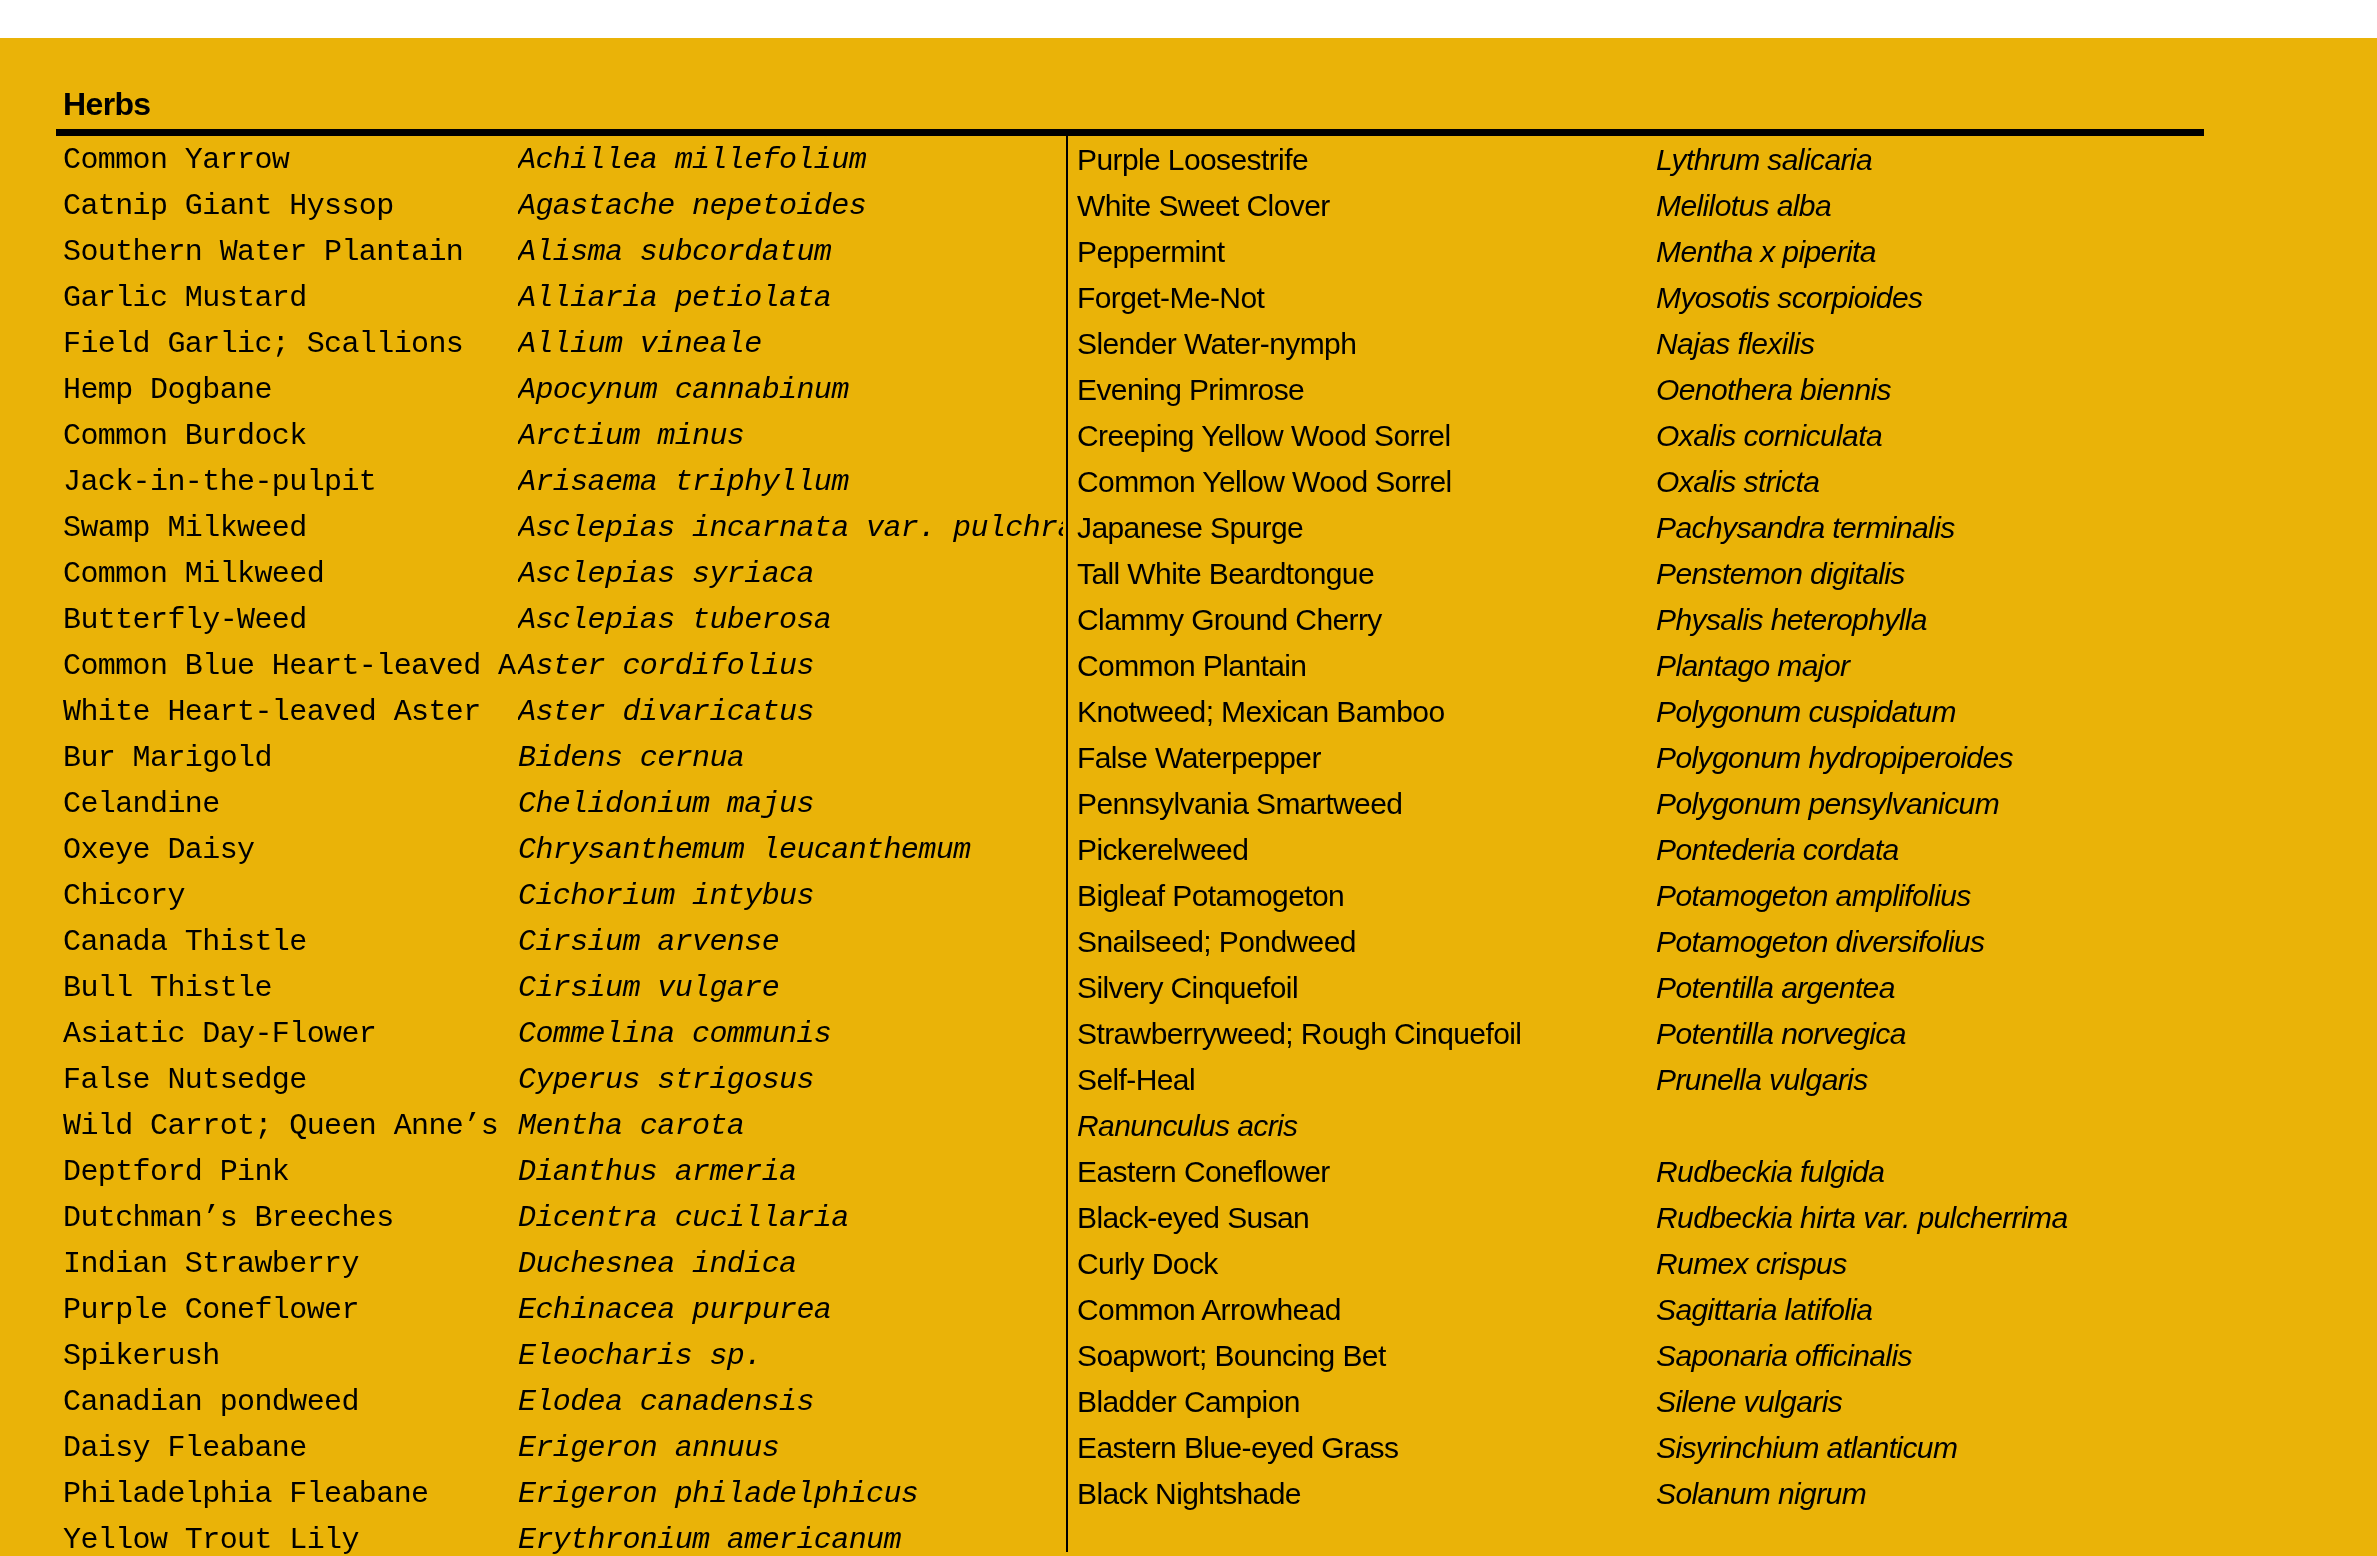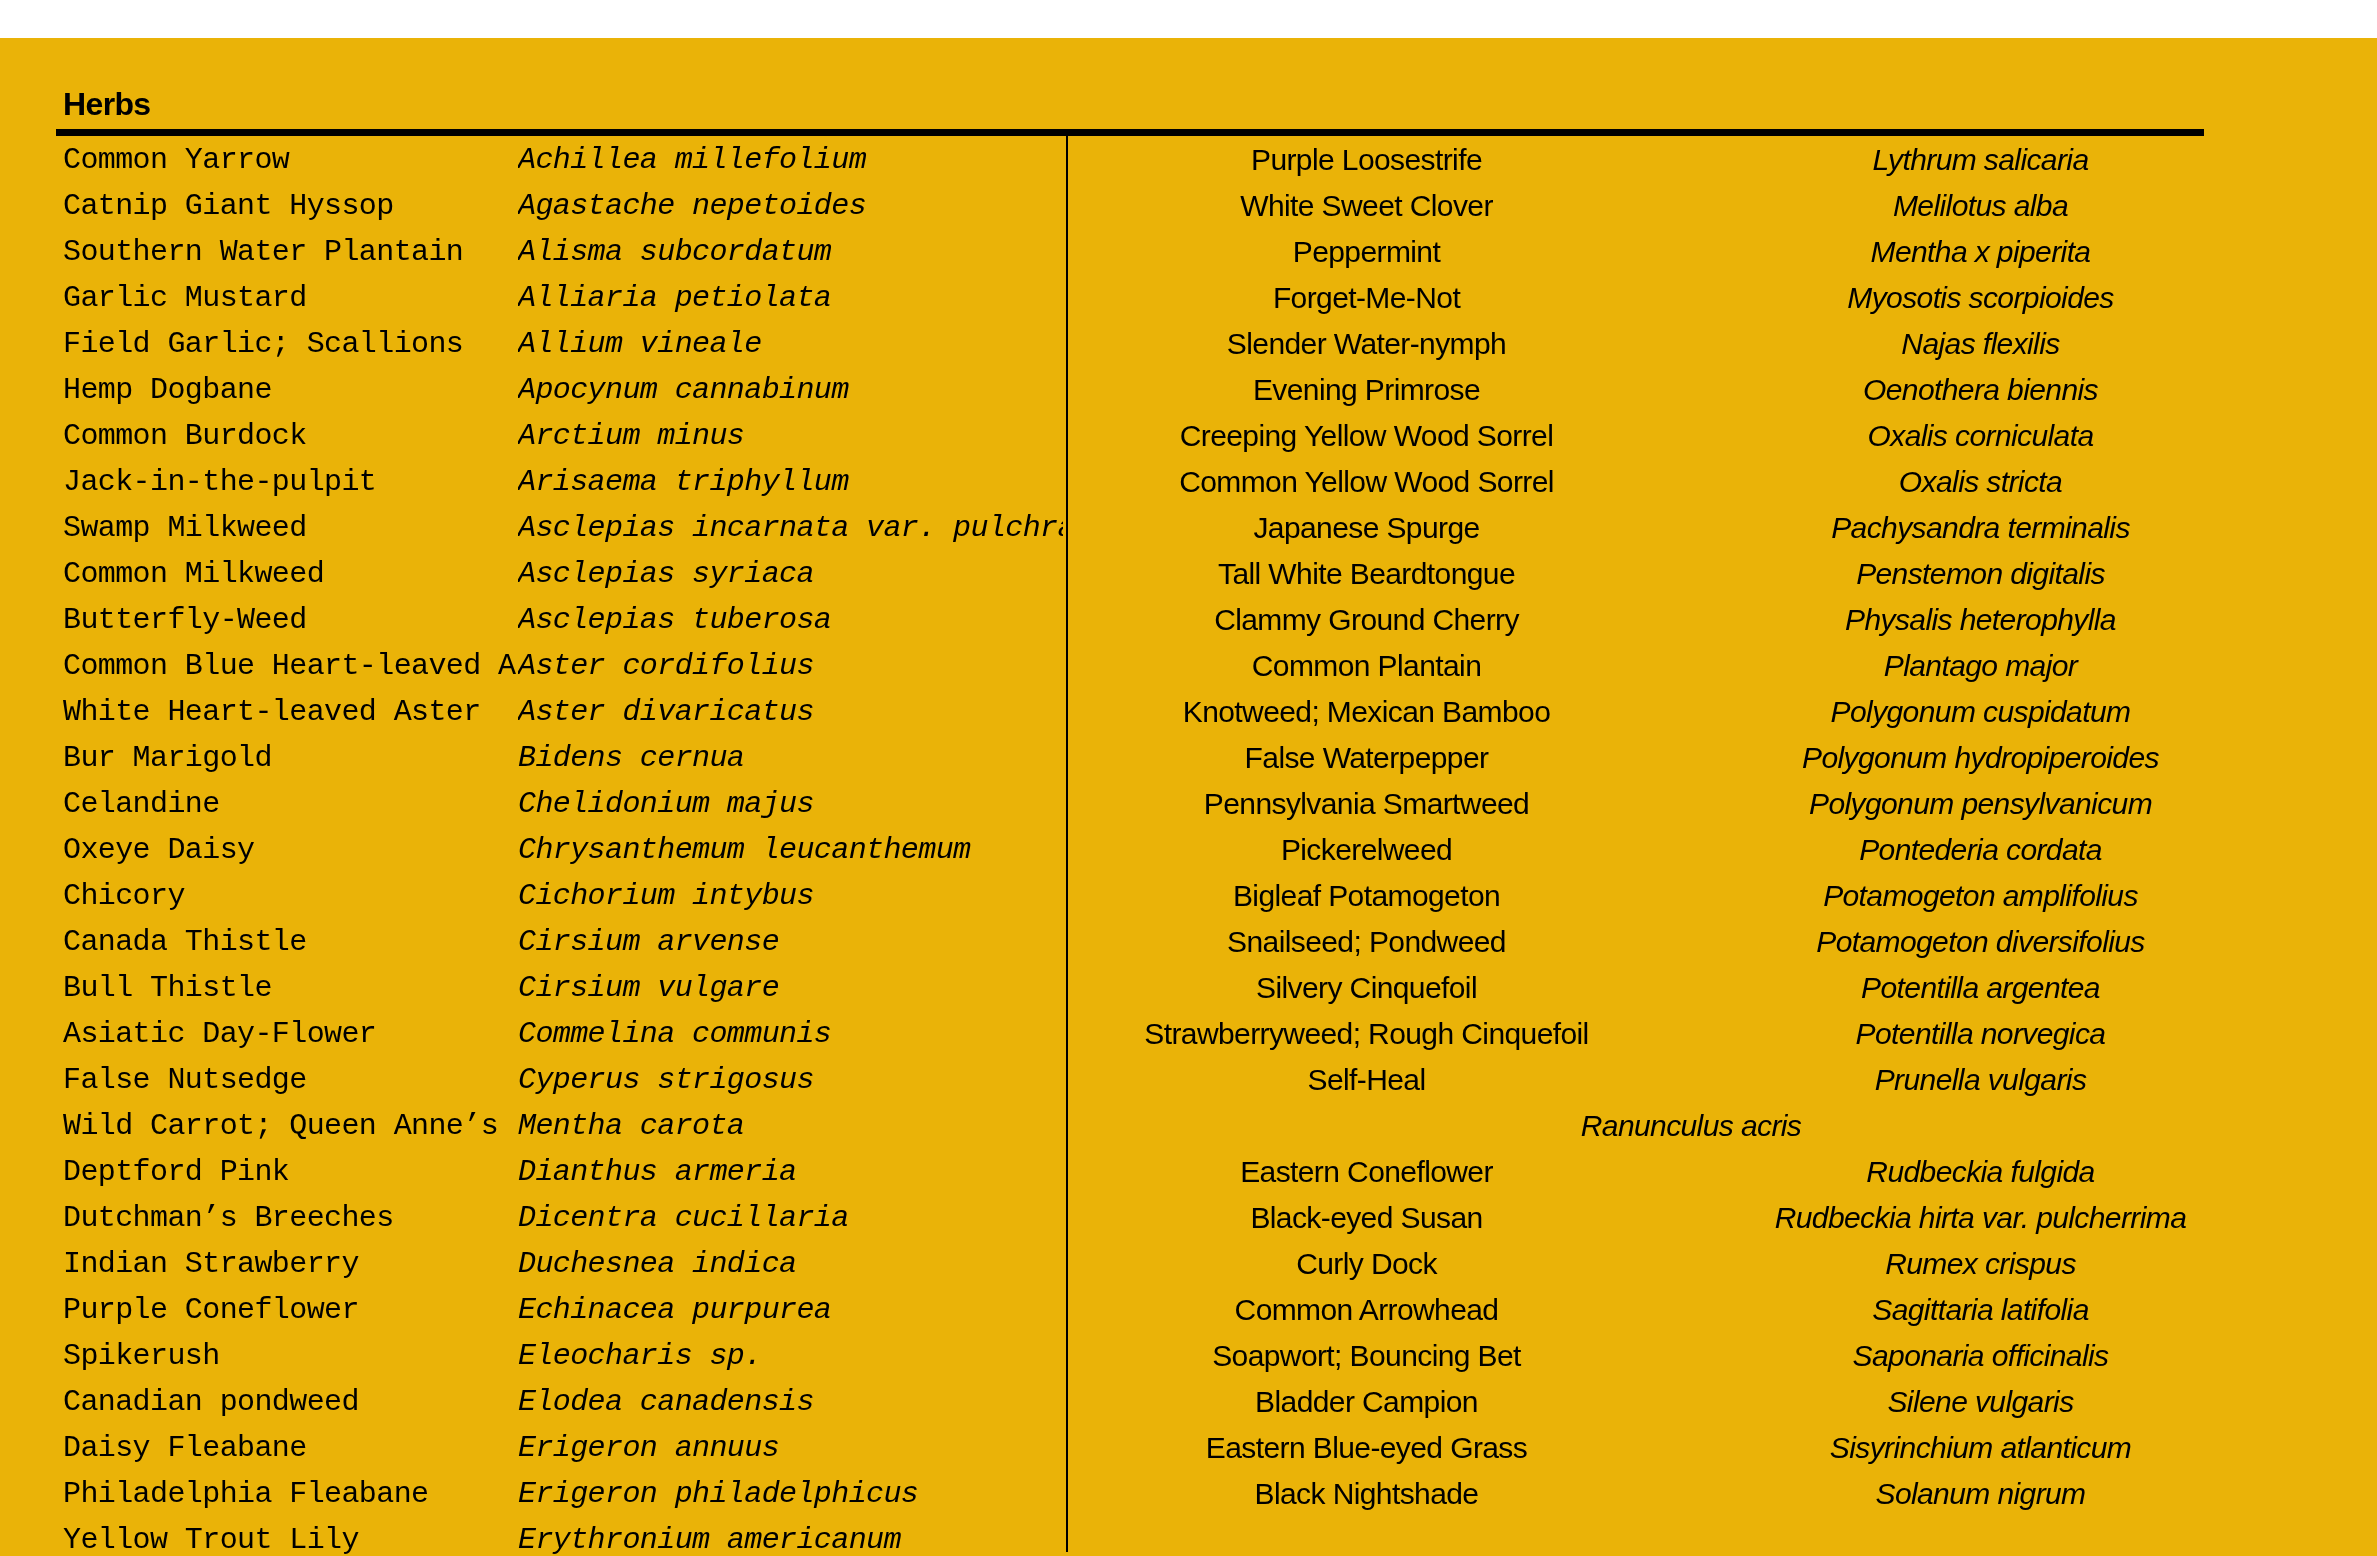--- a/index.html
+++ b/index.html
@@ -43,21 +43,21 @@
     top: 98px;
     width: 2.2px;
     height: 1416px;
     background: #000000;
   }
   .col {
     position: absolute;
     top: 99px;
   }
   .col-left  { left: 63px;   width: 1000px; font-family: Liberation Mono, monospace; }
-  .col-right { left: 1077px; width: 1228px; text-align: center; }
+  .col-right { left: 1077px; width: 1228px; }
   .row {
     display: flex;
     height: 46px;
     line-height: 46px;
     font-size: 30px;
     letter-spacing: -0.02em;
     white-space: nowrap;
   }
   .c-common {
     flex: 0 0 auto;

